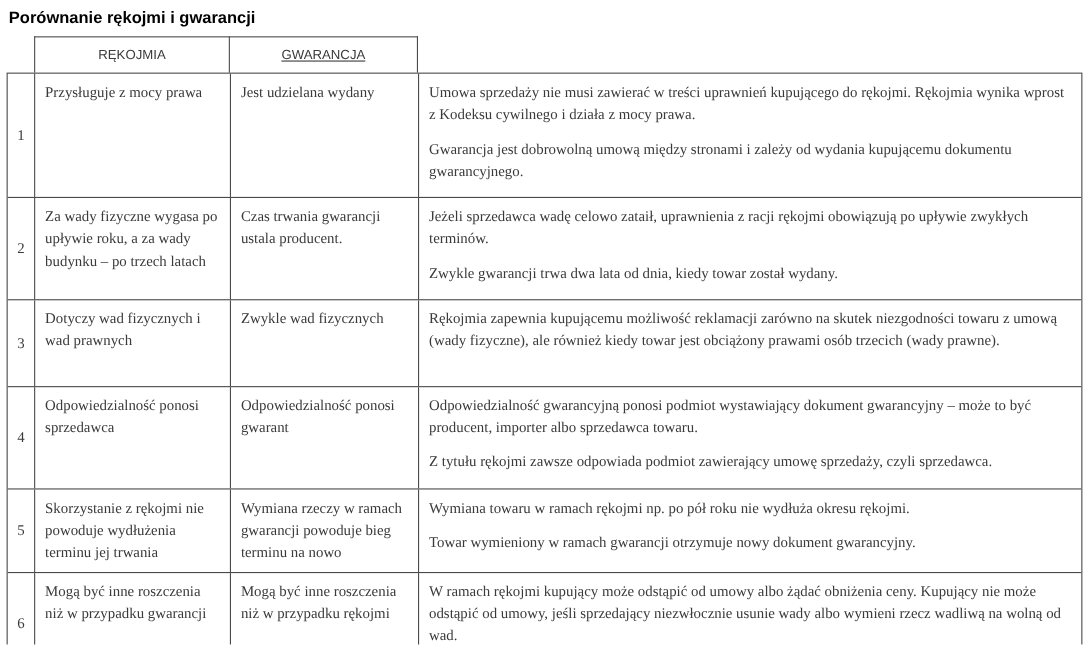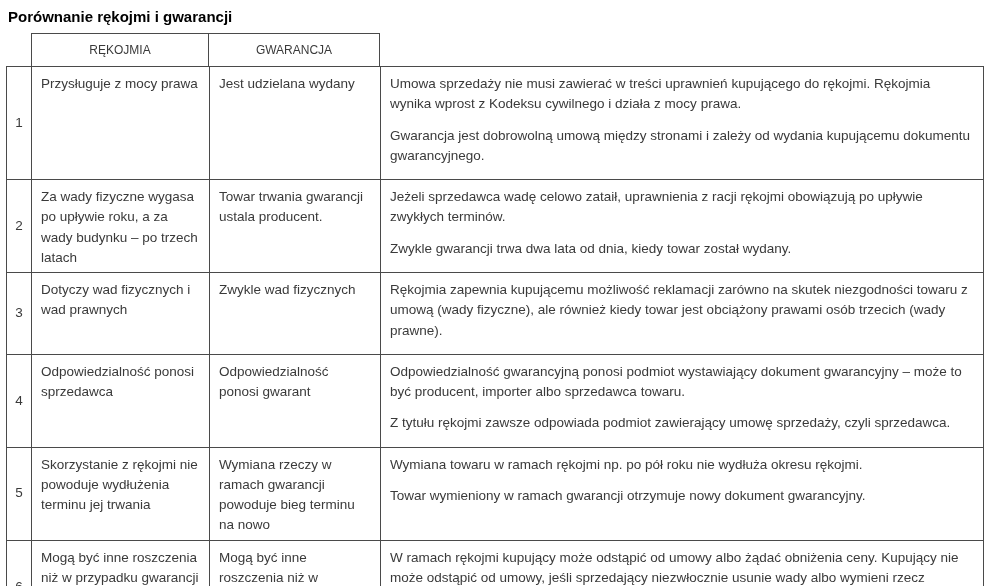--- a/index.html
+++ b/index.html
@@ -30,34 +30,34 @@
   .thead .hcell {
     border: 1px solid #4a4a4a;
     border-bottom: none;
     height: 33px;
     display: flex;
     align-items: center;
     justify-content: center;
     font-size: 12px;
     color: #3a3a3a;
   }
-  .thead .hcell + .hcell { border-left: none; }
+  .thead .hcell + .hcell { border-left: none; text-decoration: underline; }
 
   
   .tbody { border: 1px solid #4a4a4a; width: 978px; }
   .trow { display: flex; border-bottom: 1px solid #4a4a4a; }
   .trow:last-child { border-bottom: none; }
   .trow:nth-child(1) { min-height: 98px; }
   .trow:nth-child(2) { min-height: 82px; }
   .trow:nth-child(3) { min-height: 79px; }
   .trow:nth-child(4) { min-height: 79px; }
   .trow:nth-child(5) { min-height: 76px; }
   .trow:nth-child(6) { min-height: 93px; }
 
-  .cell { font-size: 13.5px; line-height: 1.5; }
+  .cell { font-size: 13.5px; line-height: 1.5; font-family: Liberation Serif, serif; }
   .cell.num {
     border-right: 1px solid #4a4a4a;
     display: flex; align-items: center; justify-content: center;
     font-size: 13.5px;
   }
   .cell.rek, .cell.gwa {
     border-right: 1px solid #4a4a4a;
     padding: 7px 8px 4px 9px;
   }
   .cell.desc { padding: 7px 10px 2px 9px; }
@@ -85,21 +85,21 @@
         <div class="cell gwa col-gwa">Jest udzielana wydany</div>
         <div class="cell desc col-desc">
           <p>Umowa sprzedaży nie musi zawierać w treści uprawnień kupującego do rękojmi. Rękojmia wynika wprost z Kodeksu cywilnego i działa z mocy prawa.</p>
           <p>Gwarancja jest dobrowolną umową między stronami i zależy od wydania kupującemu dokumentu gwarancyjnego.</p>
         </div>
       </div>
 
       <div class="trow">
         <div class="cell num col-num">2</div>
         <div class="cell rek col-rek">Za wady fizyczne wygasa po upływie roku, a za wady budynku – po trzech latach</div>
-        <div class="cell gwa col-gwa">Towar trwania gwarancji ustala producent.</div>
+        <div class="cell gwa col-gwa">Czas trwania gwarancji ustala producent.</div>
         <div class="cell desc col-desc">
           <p>Jeżeli sprzedawca wadę celowo zataił, uprawnienia z racji rękojmi obowiązują po upływie zwykłych terminów.</p>
           <p>Zwykle gwarancji trwa dwa lata od dnia, kiedy towar został wydany.</p>
         </div>
       </div>
 
       <div class="trow">
         <div class="cell num col-num">3</div>
         <div class="cell rek col-rek">Dotyczy wad fizycznych i wad prawnych</div>
         <div class="cell gwa col-gwa">Zwykle wad fizycznych</div>

